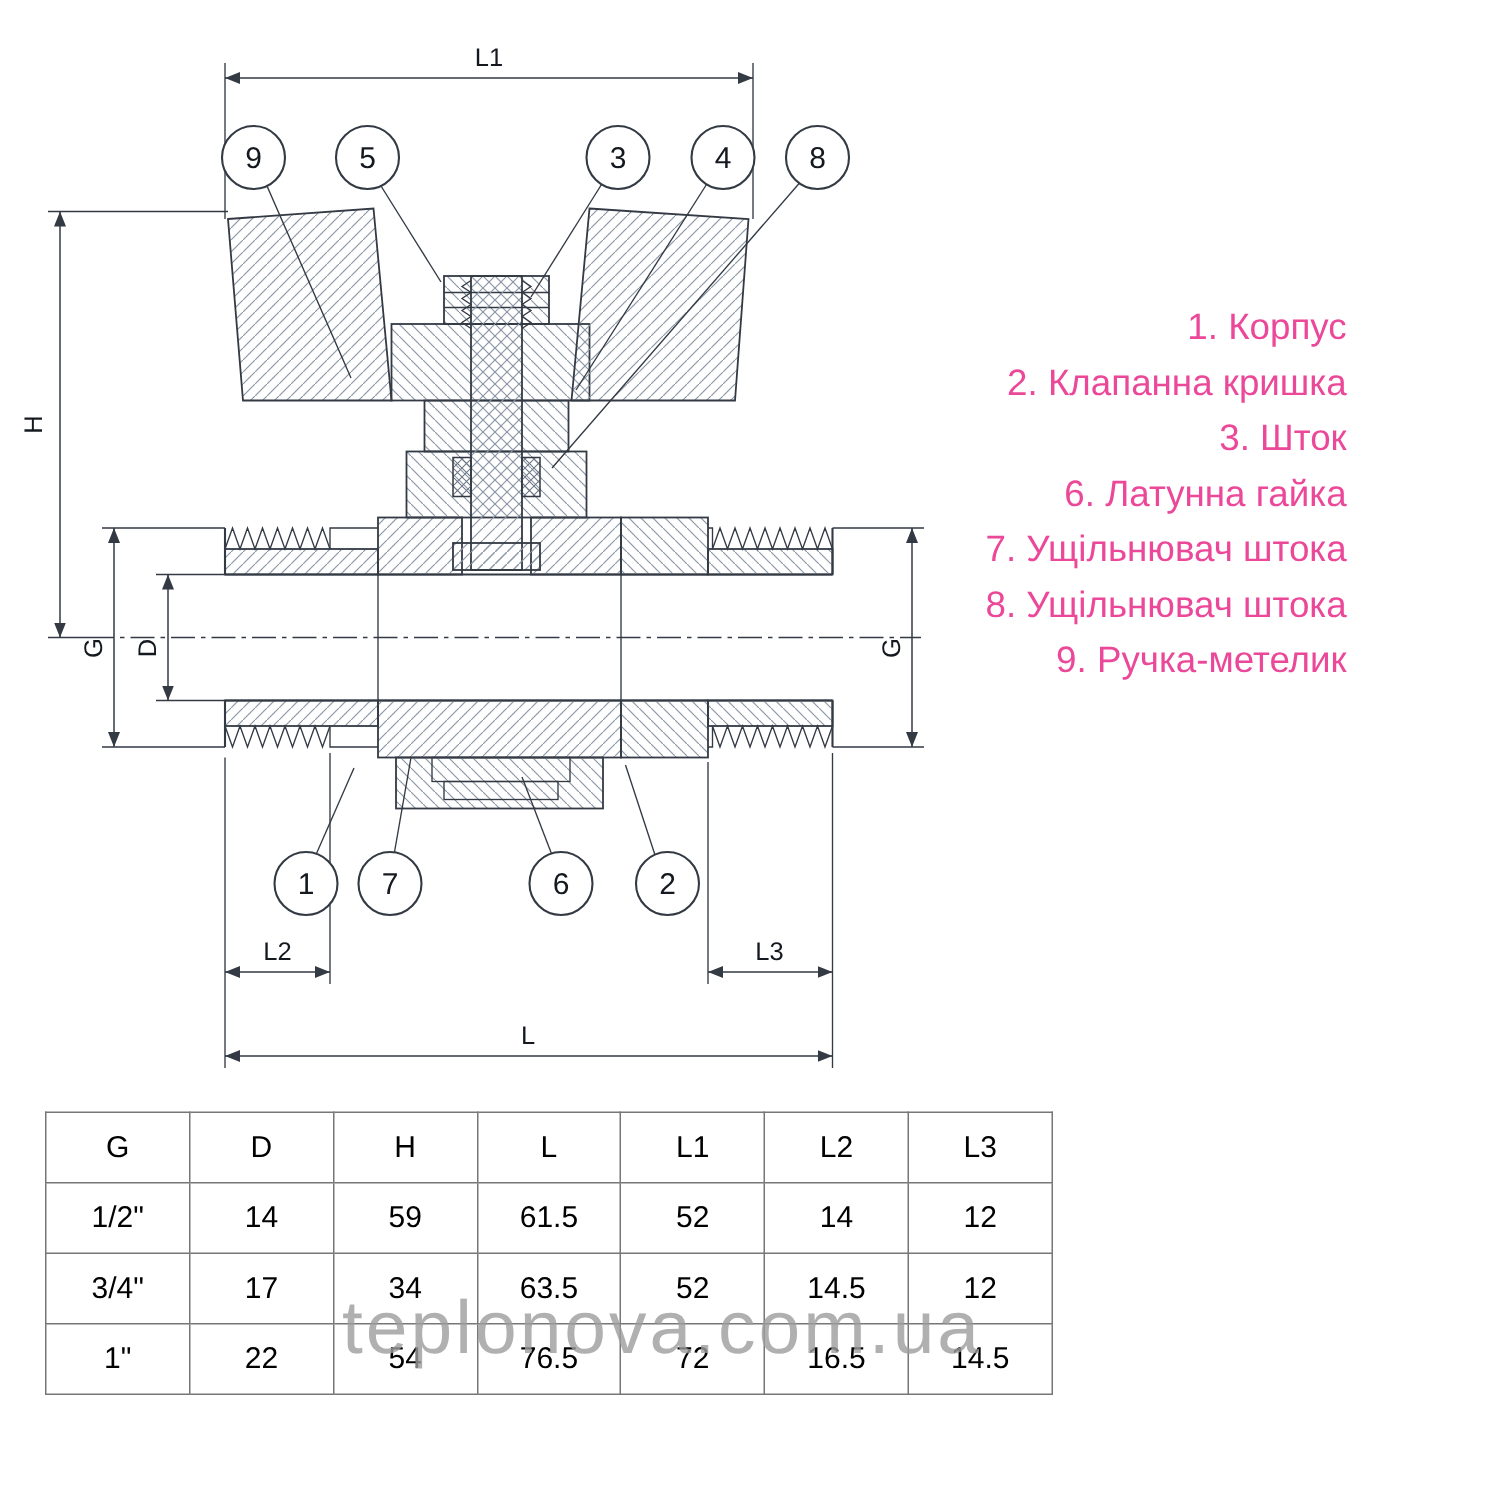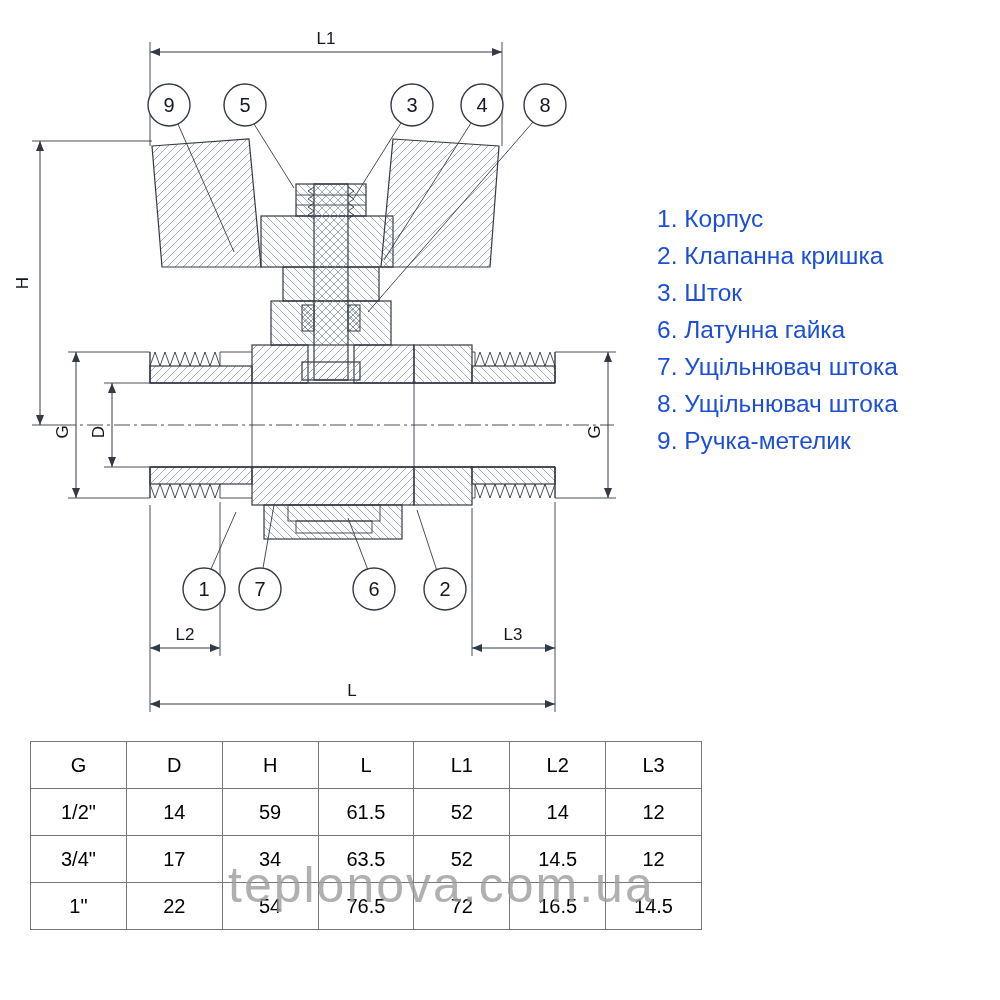--- a/index.html
+++ b/index.html
@@ -16,21 +16,21 @@
   .dim  { fill:none; stroke:#333a44; stroke-width:1; }
   .cl   { fill:none; stroke:#333a44; stroke-width:0.9; stroke-dasharray:16 4 3 4; }
   .hp1  { fill:url(#h1); stroke:#333a44; stroke-width:1.2; }
   .hp2  { fill:url(#h2); stroke:#333a44; stroke-width:1.2; }
   .hp3  { fill:url(#h3); stroke:#333a44; stroke-width:1; }
   .co   { fill:#ffffff; stroke:#333a44; stroke-width:1.4; }
   .dim-label   { font-size:17px; }
   .callout-num { font-size:20px; text-anchor:middle; }
 
   
-  .parts-list { position:absolute; left:657px; top:205px; font-size:24.5px; color:#1d4ed8; }
+  .parts-list { position:absolute; left:657px; top:205px; font-size:24.5px; color:#ec4899;text-align:right; }
   .parts-list .item { margin-bottom:9px; white-space:nowrap; }
 
   
   .spec-table { position:absolute; left:30px; top:741px; width:672px;
                 border-collapse:collapse; table-layout:fixed; }
   .spec-table th, .spec-table td { border:1px solid #777; height:47px;
                 text-align:center; vertical-align:middle; font-size:20px;
                 font-weight:normal; color:#000; background:transparent; }
 
   

